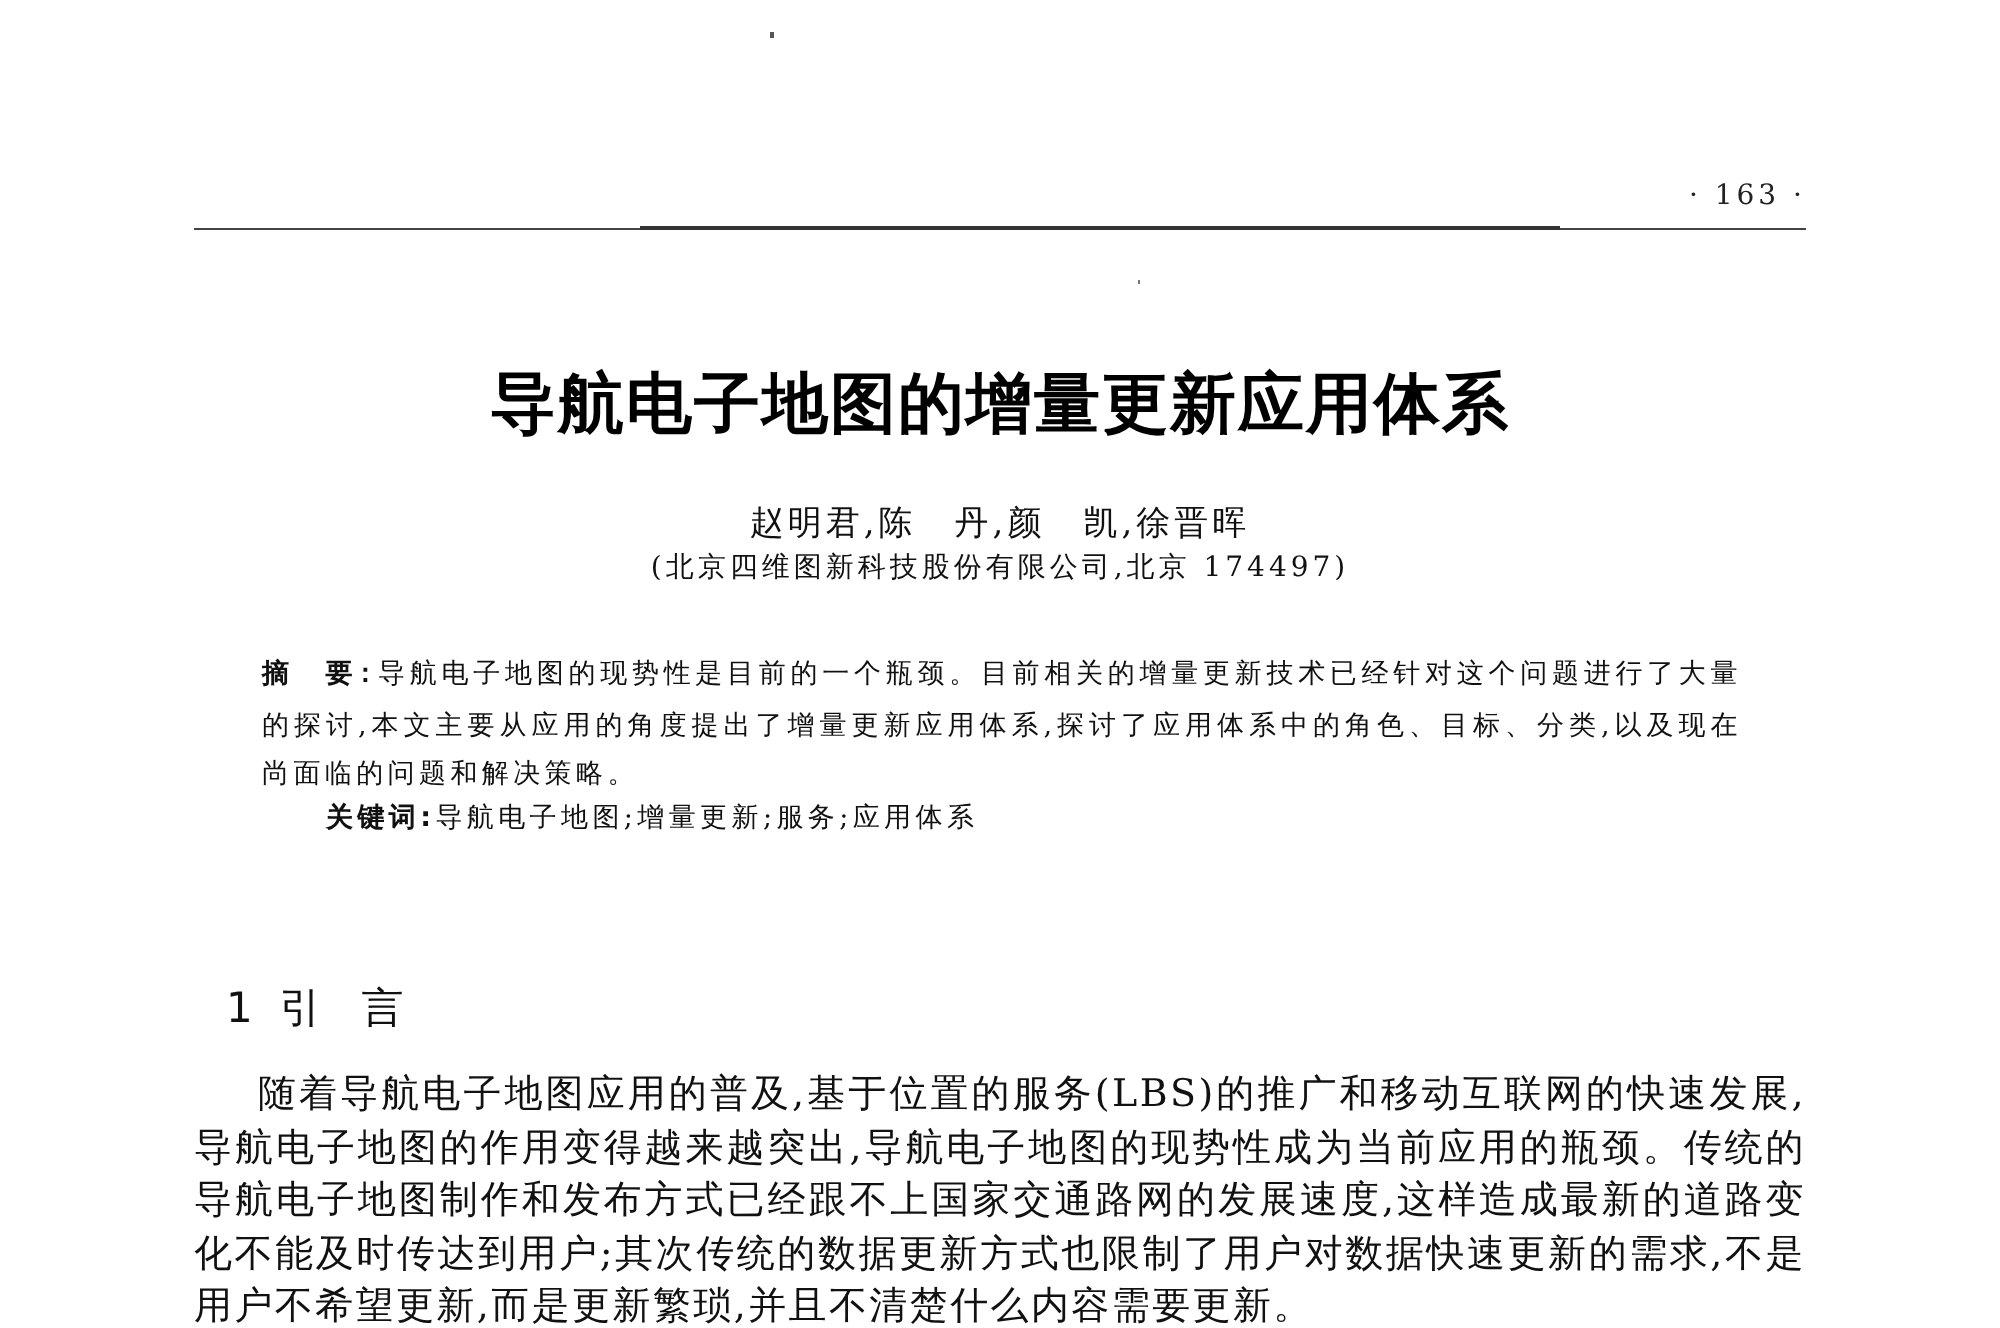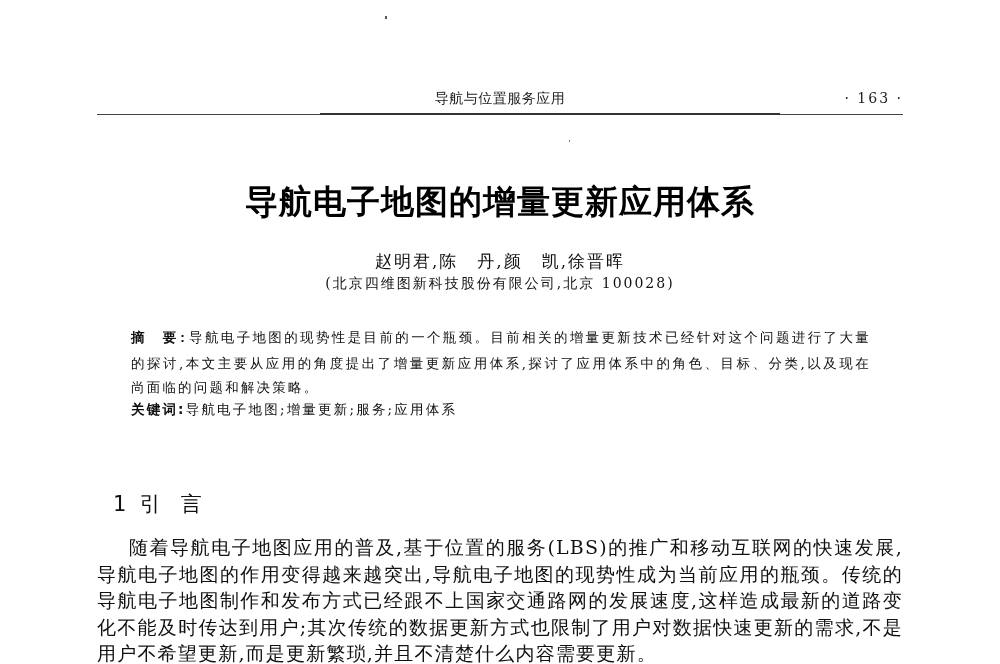--- a/index.html
+++ b/index.html
@@ -128,20 +128,21 @@
       top: 397px;
       width: 740px;
       font-size: 13.5px;
       line-height: 24px;
       letter-spacing: 2.2px;
       color: #111;
     }
     .keywords .label {
       font-weight: bold;
       font-family: "DejaVu Sans", "Liberation Sans", sans-serif;
+      margin-left: 32px;
     }
     .section-heading {
       position: absolute;
       left: 101px;
       top: 478px;
       font-size: 21px;
       font-family: "DejaVu Sans", "Liberation Sans", sans-serif;
       color: #111;
       white-space: pre;
     }
@@ -158,30 +159,29 @@
       text-indent: 32px;
     }
   </style>
 </head>
 <body>
 
 <div class="speck"></div>
 <div class="speck2"></div>
 
 <header class="running-head">
-  <div class="running-title">导航与位置服务应用</div>
   <div class="page-number">· 163 ·</div>
 </header>
 <div class="header-rule"></div>
 <div class="header-rule-thick"></div>
 
 <h1 class="paper-title" style="margin:12px;">导航电子地图的增量更新应用体系</h1>
 
 <div class="authors">赵明君,陈　丹,颜　凯,徐晋晖</div>
-<div class="affiliation">(北京四维图新科技股份有限公司,北京 100028)</div>
+<div class="affiliation">(北京四维图新科技股份有限公司,北京 174497)</div>
 
 <div class="abstract">
   <span class="label">摘　要:</span><span>导航电子地图的现势性是目前的一个瓶颈。目前相关的增量更新技术已经针对这个问题进行了大量的探讨,本文主要从应用的角度提出了增量更新应用体系,探讨了应用体系中的角色、目标、分类,以及现在尚面临的问题和解决策略。</span>
 </div>
 
 <div class="keywords">
   <span class="label">关键词:</span><span>导航电子地图;增量更新;服务;应用体系</span>
 </div>
 
 <h2 class="section-heading" style="margin:12px;font-weight:normal;">1  引   言</h2>

